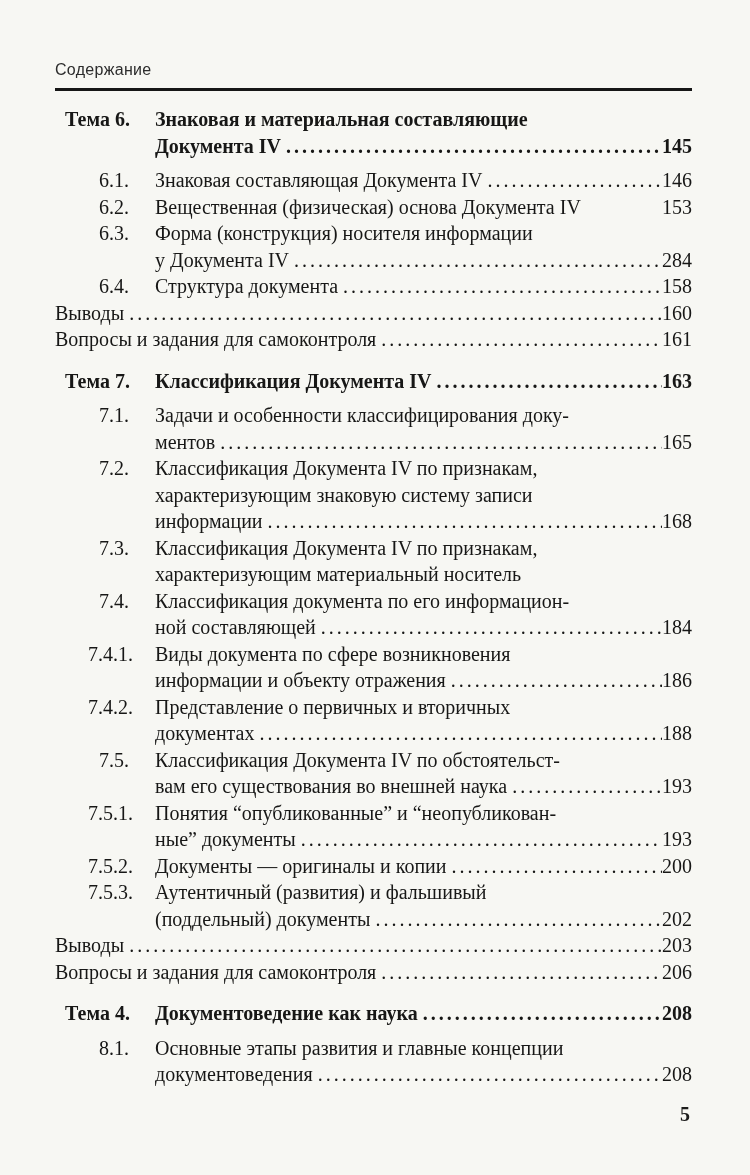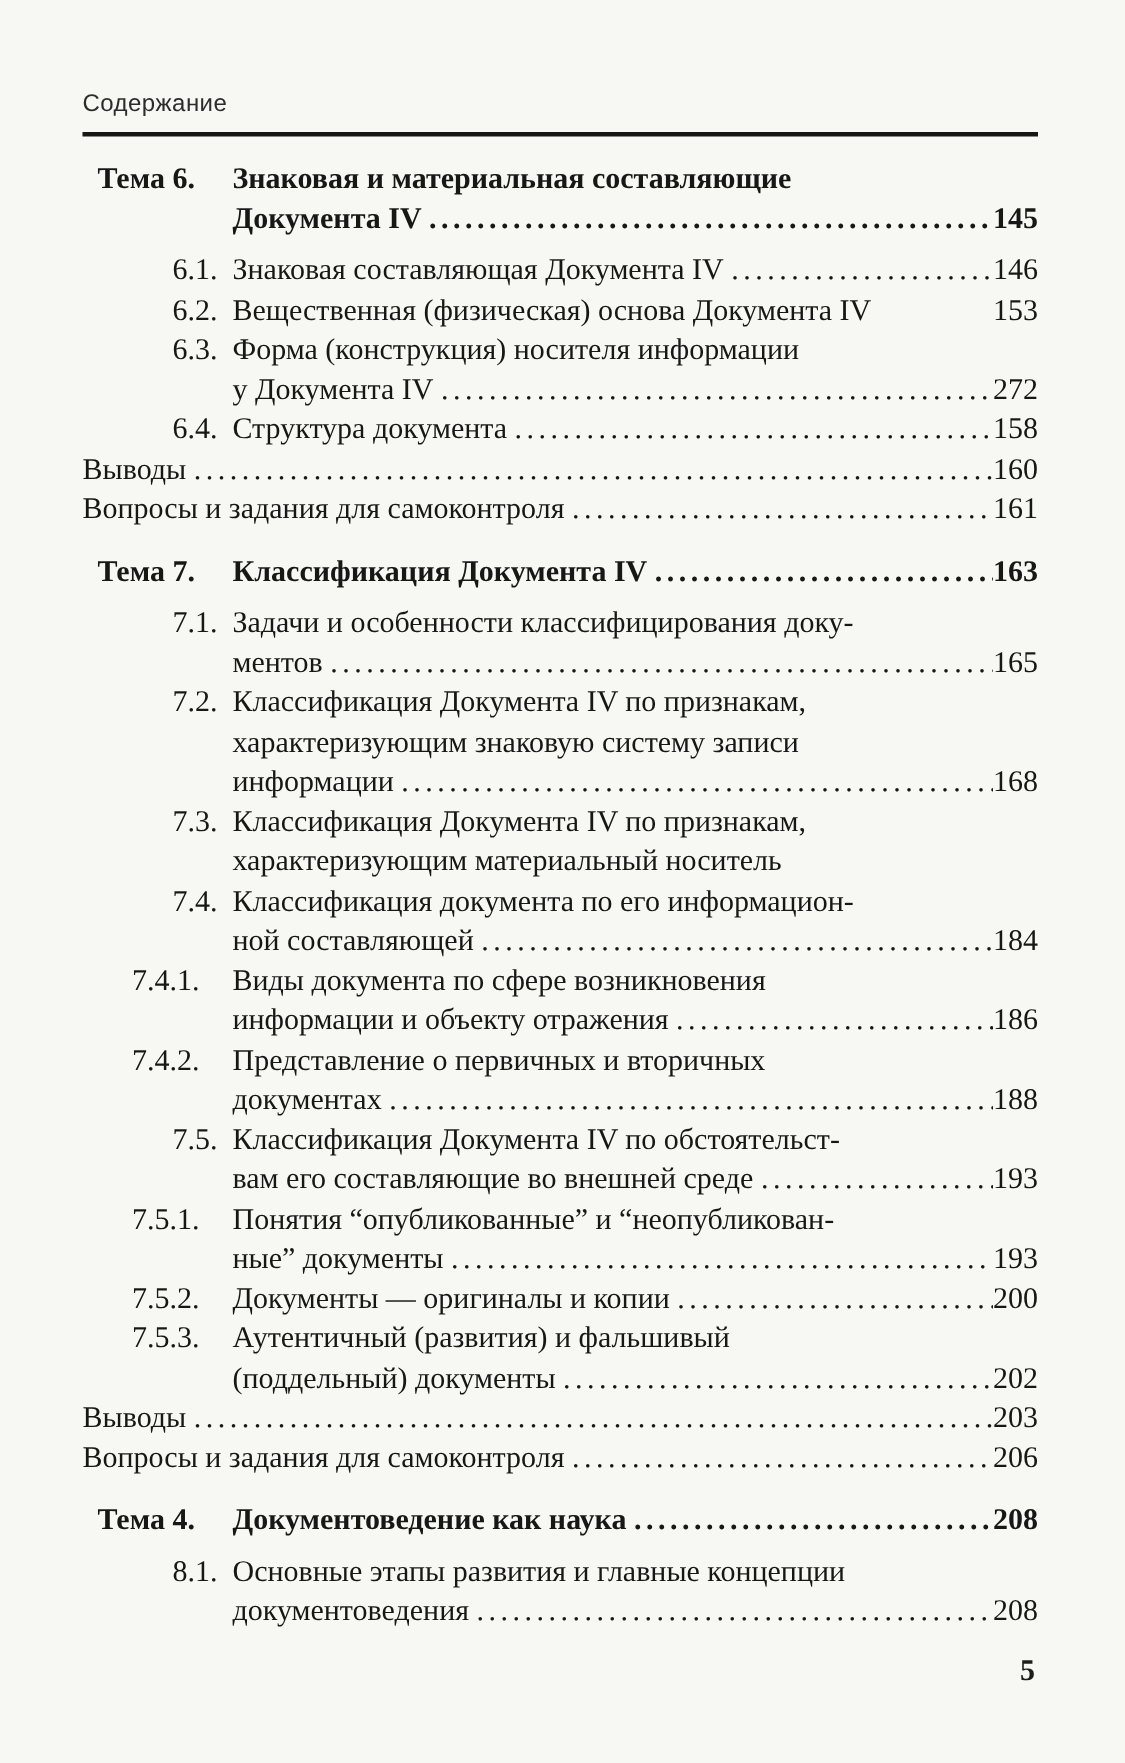--- a/index.html
+++ b/index.html
@@ -39,21 +39,21 @@
     position: relative;
     display: flex;
     align-items: baseline;
     padding-left: 100px;
     line-height: 26.5px;
     white-space: nowrap;
   }
   .line.flush { padding-left: 0; }
   .label { position: absolute; top: 0; }
   .lv-tema .label   { left: 10px; }
-  .lv-sub .label    { left: 60px; }
+  .lv-sub .label    { left: 44px; }
   .lv-subsub .label { left: 33px; }
   .dots {
     flex: 1 1 auto;
     overflow: hidden;
     white-space: nowrap;
     padding: 0 2px 0 5px;
     min-width: 6px;
   }
   .dots::after {
     content: "....................................................................................................";
@@ -105,21 +105,21 @@
         </div>
       </div>
       <div class="entry lv-sub">
         <div class="line">
           <span class="label">6.3.</span>
           <span class="text">Форма (конструкция) носителя информации</span>
         </div>
         <div class="line">
           <span class="text">у Документа IV</span>
           <span class="dots"></span>
-          <span class="page-num">272</span>
+          <span class="page-num">284</span>
         </div>
       </div>
       <div class="entry lv-sub">
         <div class="line">
           <span class="label">6.4.</span>
           <span class="text">Структура документа</span>
           <span class="dots"></span>
           <span class="page-num">158</span>
         </div>
       </div>
@@ -211,21 +211,21 @@
           <span class="dots"></span>
           <span class="page-num">188</span>
         </div>
       </div>
       <div class="entry lv-sub">
         <div class="line">
           <span class="label">7.5.</span>
           <span class="text">Классификация Документа IV по обстоятельст-</span>
         </div>
         <div class="line">
-          <span class="text">вам его составляющие во внешней среде</span>
+          <span class="text">вам его существования во внешней наука</span>
           <span class="dots"></span>
           <span class="page-num">193</span>
         </div>
       </div>
       <div class="entry lv-subsub">
         <div class="line">
           <span class="label">7.5.1.</span>
           <span class="text">Понятия “опубликованные” и “неопубликован-</span>
         </div>
         <div class="line">

